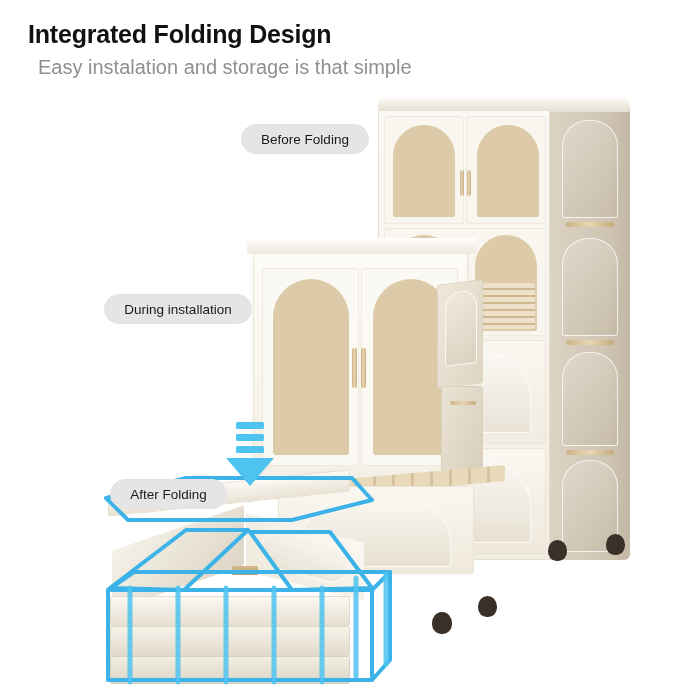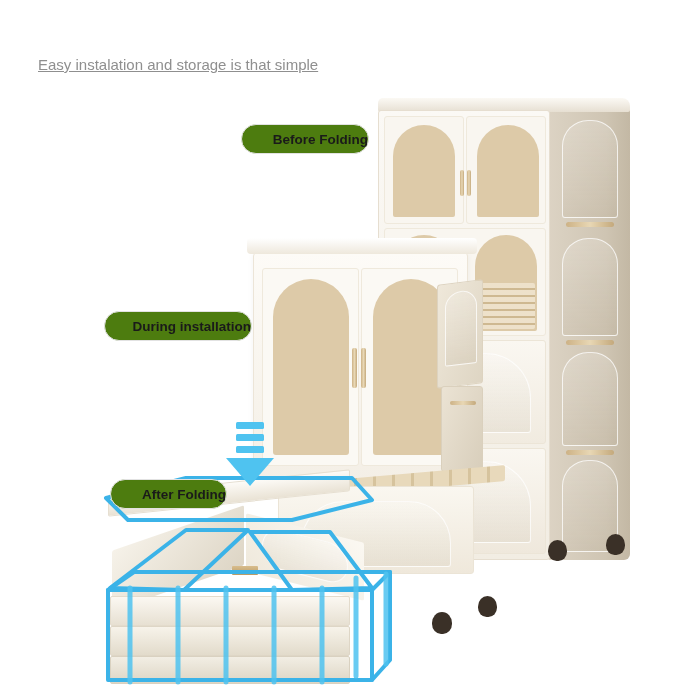--- a/index.html
+++ b/index.html
@@ -13,33 +13,32 @@
   #stage{position:relative;width:700px;height:700px;overflow:hidden;background:#fff;}
 
   
   .title{
     position:absolute;left:28px;top:20px;
     font-size:25px;font-weight:bold;color:#111;
     letter-spacing:-0.2px;white-space:nowrap;
   }
   .subtitle{
     position:absolute;left:38px;top:56px;
-    font-size:15px;color:#8f8f8f;white-space:nowrap;text-decoration:underline;
+    font-size:20px;color:#8f8f8f;white-space:nowrap;
   }
 
   
   .pill{
     position:absolute;
-    background:#4d7c0f;border:1.3px solid #e2e2e2;
+    background:#e5e5e5;border:1.3px solid #e2e2e2;
     border-radius:20px;
     font-size:13.5px;color:#1a1a1a;
-    display:flex;align-items:center;justify-content:flex-end;
+    display:flex;align-items:center;justify-content:center;
     box-sizing:border-box;
     z-index:40;
-    font-weight:bold;
   }
 
   
   .cab{position:absolute;box-sizing:border-box;}
 
   
   .flute{
     position:absolute;
     background:
       repeating-linear-gradient(90deg,
@@ -65,20 +64,21 @@
   
   #wire{position:absolute;left:0;top:0;width:700px;height:700px;z-index:35;pointer-events:none;}
 
   .arrow-wrap{position:absolute;z-index:36;}
 </style>
 </head>
 <body>
 
 <div id="stage">
 
+  <div class="title">Integrated Folding Design</div>
   <div class="subtitle">Easy instalation and storage is that simple</div>
 
   <div>
 
     <div class="cab" style="left:548px;top:105px;width:82px;height:455px;
         background:linear-gradient(90deg,#dcd3c4,#cfc5b3 70%,#c3b8a4);
         border-radius:2px 6px 6px 2px;"></div>
 
     <div class="cab" style="left:378px;top:98px;width:252px;height:14px;
         background:linear-gradient(180deg,#fbf9f4,#e6dfd2);border-radius:5px 8px 2px 2px;"></div>
@@ -230,21 +230,21 @@
       <rect x="14" y="14" width="28" height="7" rx="1.5" fill="#4fc3f0"></rect>
       <rect x="14" y="26" width="28" height="7" rx="1.5" fill="#4fc3f0"></rect>
       <path d="M4 38 H52 L28 66 Z" fill="#4fc3f0"></path>
     </svg>
   </div>
 
   <div class="pill" style="left:241px;top:124px;width:128px;height:30px;">
     <span>Before Folding</span>
   </div>
 
-  <div class="pill" style="left:104px;top:294px;width:148px;height:30px;margin-top:17px;">
+  <div class="pill" style="left:104px;top:294px;width:148px;height:30px;">
     <span>During installation</span>
   </div>
 
   <div class="pill" style="left:110px;top:431px;width:117px;height:30px;margin-top:48px;">
     <span>After Folding</span>
   </div>
 
 </div>
 
 </body></html>

